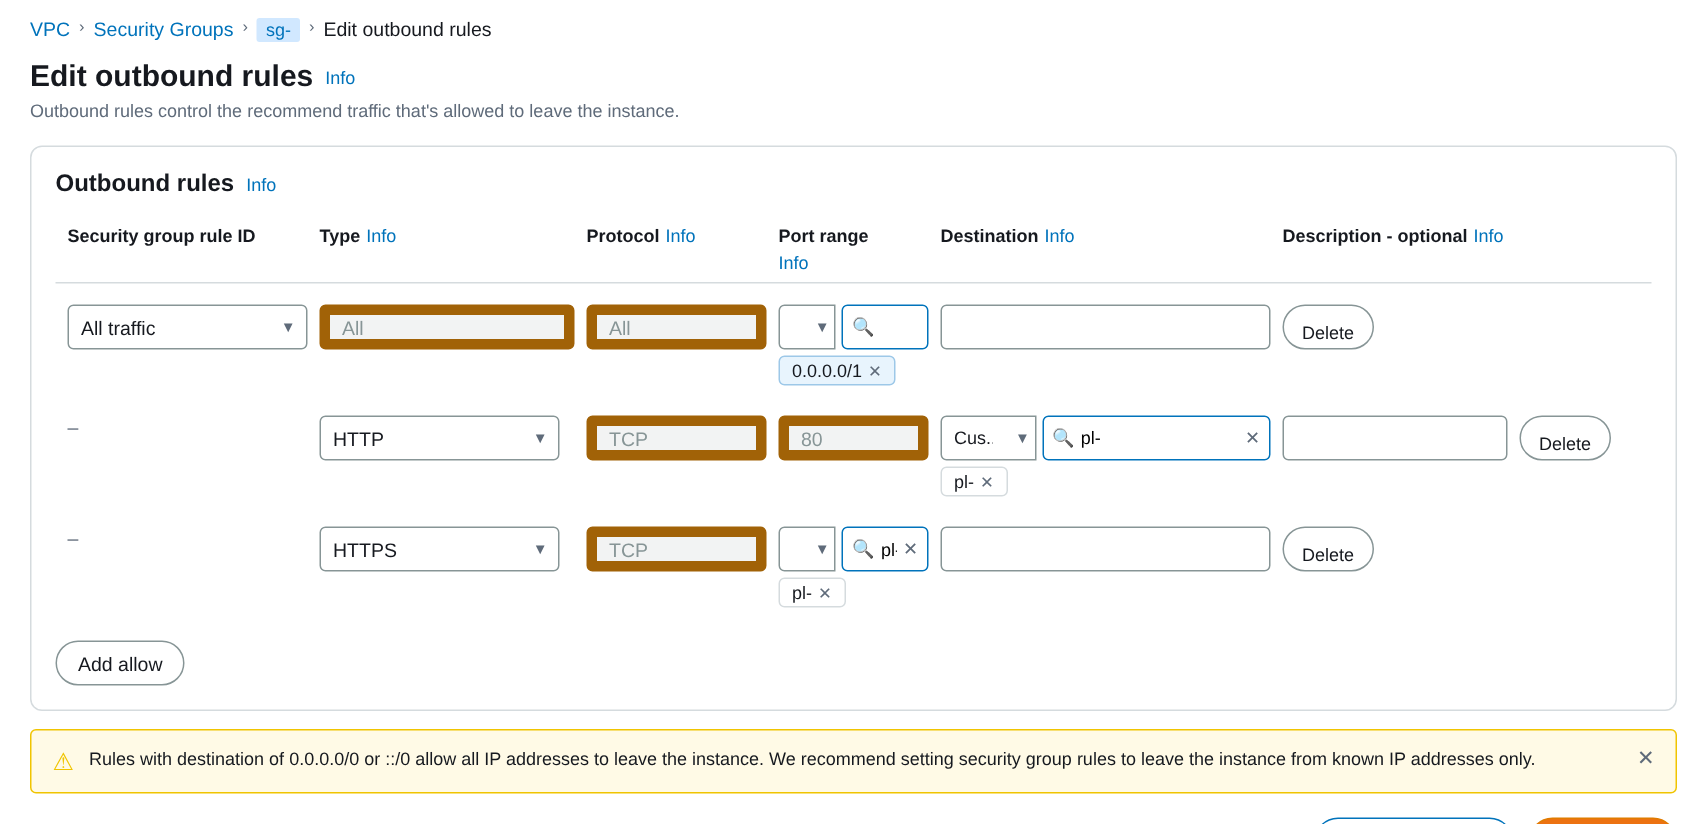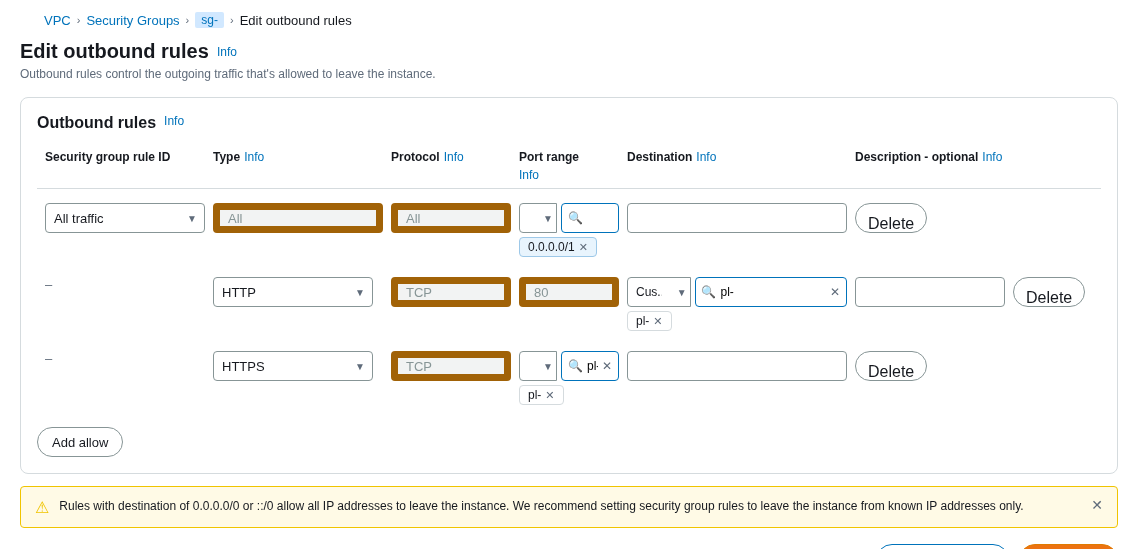--- a/index.html
+++ b/index.html
@@ -13,25 +13,24 @@
     }
     .page-wrapper {
       background: #fff;
       padding: 12px 20px 16px 20px;
       min-height: 549px;
       position: relative;
     }
     
     .breadcrumb {
       display: flex;
-      align-items: center;
+      align-items: flex-start;
       gap: 6px;
       margin-bottom: 12px;
       font-size: 13px;
-      margin-left: 24px;
     }
     .breadcrumb a {
       color: #0073bb;
       text-decoration: none;
     }
     .breadcrumb .sep {
       color: #5f6b7a;
       font-size: 11px;
     }
     .breadcrumb .current-sg {
@@ -72,21 +71,21 @@
     
     .panel {
       border: 1px solid #d5dbde;
       border-radius: 8px;
       background: #fff;
       padding: 16px;
       margin-bottom: 12px;
     }
     .panel-title-row {
       display: flex;
-      align-items: flex-start;
+      align-items: center;
       gap: 8px;
       margin-bottom: 12px;
     }
     .panel-title {
       font-size: 16px;
       font-weight: 700;
     }
 
     
     .table-header {
@@ -272,21 +271,21 @@
       font-size: 11px;
     }
 
     
     .btn-delete {
       height: 30px;
       padding: 11px 12px;
       border: 1px solid #879596;
       border-radius: 16px;
       background: #fff;
-      font-size: 16px;
+      font-size: 12px;
       cursor: pointer;
       color: #16191f;
       white-space: nowrap;
     }
 
     
     .btn-add-rule {
       height: 30px;
       padding: 0 14px;
       border: 1px solid #879596;
@@ -396,21 +395,21 @@
     <span class="sep">›</span>
     <span class="current-sg">sg-</span>
     <span class="sep">›</span>
     <span class="page-name">Edit outbound rules</span>
   </div>
 
   <div class="page-title-row">
     <h1 class="page-title">Edit outbound rules</h1>
     <a class="info-link" href="#">Info</a>
   </div>
-  <p class="page-subtitle">Outbound rules control the outgoing traffic that's allowed to leave the instance.</p>
+  <p class="page-subtitle">Outbound rules control the recommend traffic that's allowed to leave the instance.</p>
 
   <div class="panel">
     <div class="panel-title-row">
       <span class="panel-title">Outbound rules</span>
       <a class="info-link" href="#">Info</a>
     </div>
 
     
     <div class="table-header">
       <div class="th">

